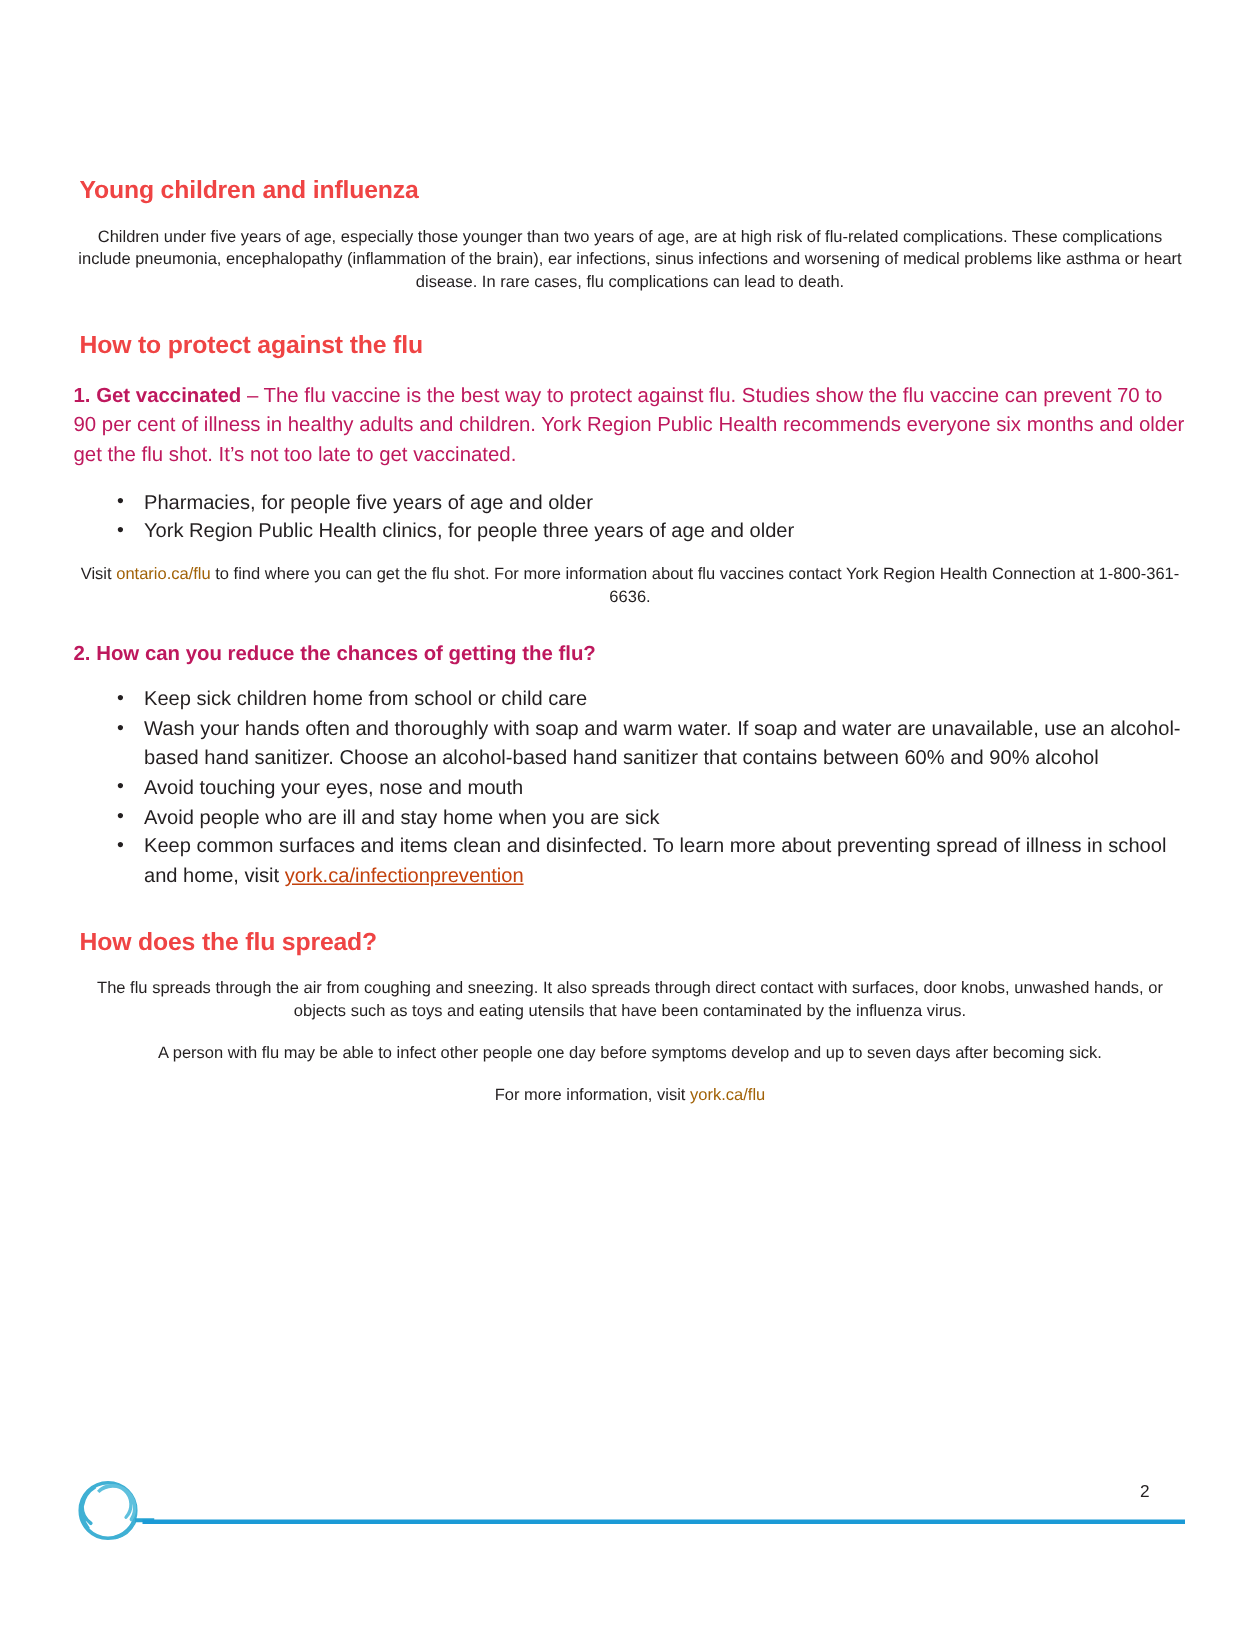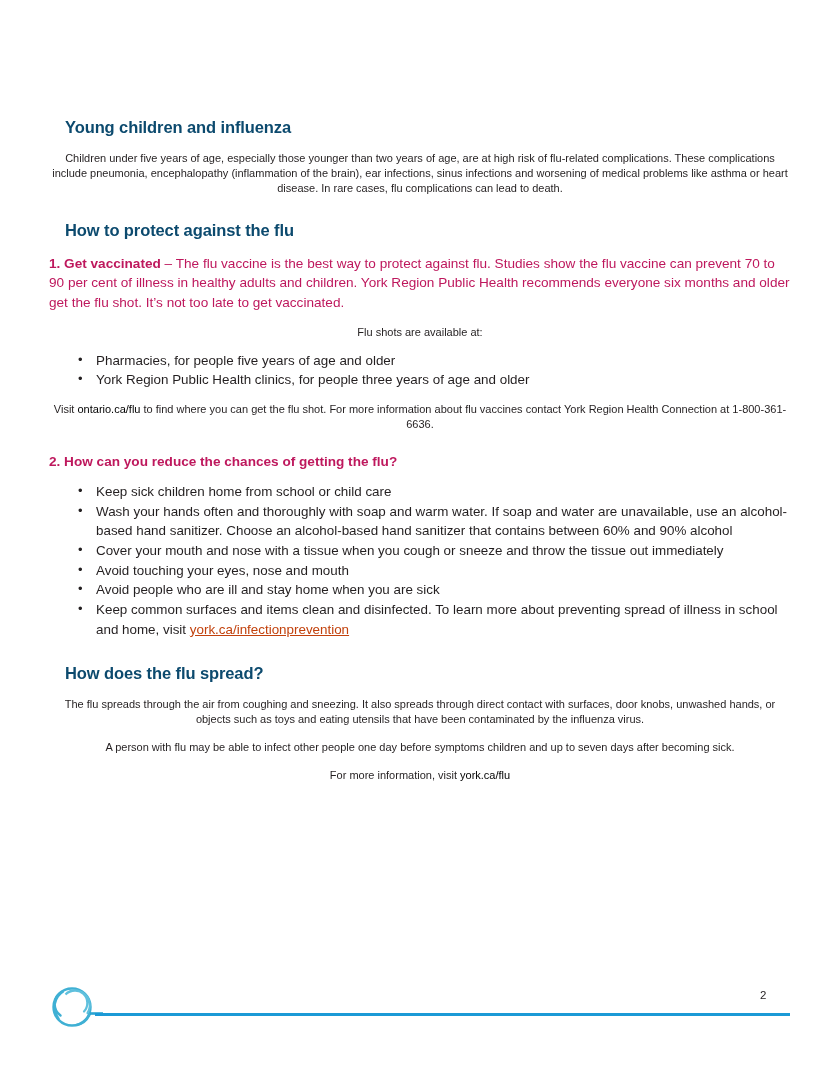--- a/index.html
+++ b/index.html
@@ -21,22 +21,22 @@
   .content {
     position: absolute;
     left: 49px;
     top: 118px;
     width: 742px;
   }
 
   h2.section-heading {
     font-size: 16.5px;
     font-weight: bold;
-    color: #0c4a6e;
-    margin: 0 0 13px 16px;
+    color: #ef4444;
+    margin: 0 0 13px 4px;
     letter-spacing: -0.1px;
     line-height: 1.2;
   }
   h2.section-heading.spaced-top {
     margin-top: 25px;
   }
 
   p.body-text {
     font-size: 11px;
     color: #231f20;
@@ -79,21 +79,21 @@
   ul.bullets li::before {
     content: "\2022";
     position: absolute;
     left: 29px;
     top: -1px;
     font-size: 13px;
     color: #231f20;
   }
 
   a.inline-link {
-    color: #000000;
+    color: #a16207;
     text-decoration: none;
   }
   a.inline-link.underlined {
     color: #c2410c;
     text-decoration: underline;
   }
 
   .footer {
     position: absolute;
     left: 0;
@@ -136,45 +136,43 @@
   <div class="content">
 
     <h2 class="section-heading">Young children and influenza</h2>
 
     <p class="body-text">Children under five years of age, especially those younger than two years of age, are at high risk of flu-related complications. These complications include pneumonia, encephalopathy (inflammation of the brain), ear infections, sinus infections and worsening of medical problems like asthma or heart disease. In rare cases, flu complications can lead to death.</p>
 
     <h2 class="section-heading spaced-top">How to protect against the flu</h2>
 
     <p class="numbered-heading"><span class="lead">1. Get vaccinated</span><span> – The flu vaccine is the best way to protect against flu. Studies show the flu vaccine can prevent 70 to 90 per cent of illness in healthy adults and children. York Region Public Health recommends everyone six months and older get the flu shot. It’s not too late to get vaccinated.</span></p>
 
-    <p class="body-text tight">Flu shots are available at:</p>
 
     <ul class="bullets">
       <li>Pharmacies, for people five years of age and older</li>
       <li>York Region Public Health clinics, for people three years of age and older</li>
     </ul>
 
     <p class="body-text"><span>Visit </span><a class="inline-link" href="#">ontario.ca/flu</a><span> to find where you can get the flu shot. For more information about flu vaccines contact York Region Health Connection at 1-800-361-6636.</span></p>
 
     <p class="numbered-heading all-bold">2. How can you reduce the chances of getting the flu?</p>
 
     <ul class="bullets">
       <li>Keep sick children home from school or child care</li>
       <li>Wash your hands often and thoroughly with soap and warm water. If soap and water are unavailable, use an alcohol-based hand sanitizer. Choose an alcohol-based hand sanitizer that contains between 60% and 90% alcohol</li>
-      <li>Cover your mouth and nose with a tissue when you cough or sneeze and throw the tissue out immediately</li>
       <li>Avoid touching your eyes, nose and mouth</li>
       <li>Avoid people who are ill and stay home when you are sick</li>
       <li><span>Keep common surfaces and items clean and disinfected. To learn more about preventing spread of illness in school and home, visit </span><a class="inline-link underlined" href="#">york.ca/infectionprevention</a></li>
     </ul>
 
     <h2 class="section-heading spaced-top">How does the flu spread?</h2>
 
     <p class="body-text">The flu spreads through the air from coughing and sneezing. It also spreads through direct contact with surfaces, door knobs, unwashed hands, or objects such as toys and eating utensils that have been contaminated by the influenza virus.</p>
 
-    <p class="body-text">A person with flu may be able to infect other people one day before symptoms children and up to seven days after becoming sick.</p>
+    <p class="body-text">A person with flu may be able to infect other people one day before symptoms develop and up to seven days after becoming sick.</p>
 
     <p class="body-text"><span>For more information, visit </span><a class="inline-link" href="#">york.ca/flu</a></p>
 
   </div>
 
   <div class="footer">
 
     <div class="footer-logo">
       <svg width="54" height="46" viewBox="0 0 54 46" xmlns="http://www.w3.org/2000/svg">
         <circle cx="23" cy="22" r="18.5" fill="none" stroke="#3fb0d4" stroke-width="2.4"></circle>

